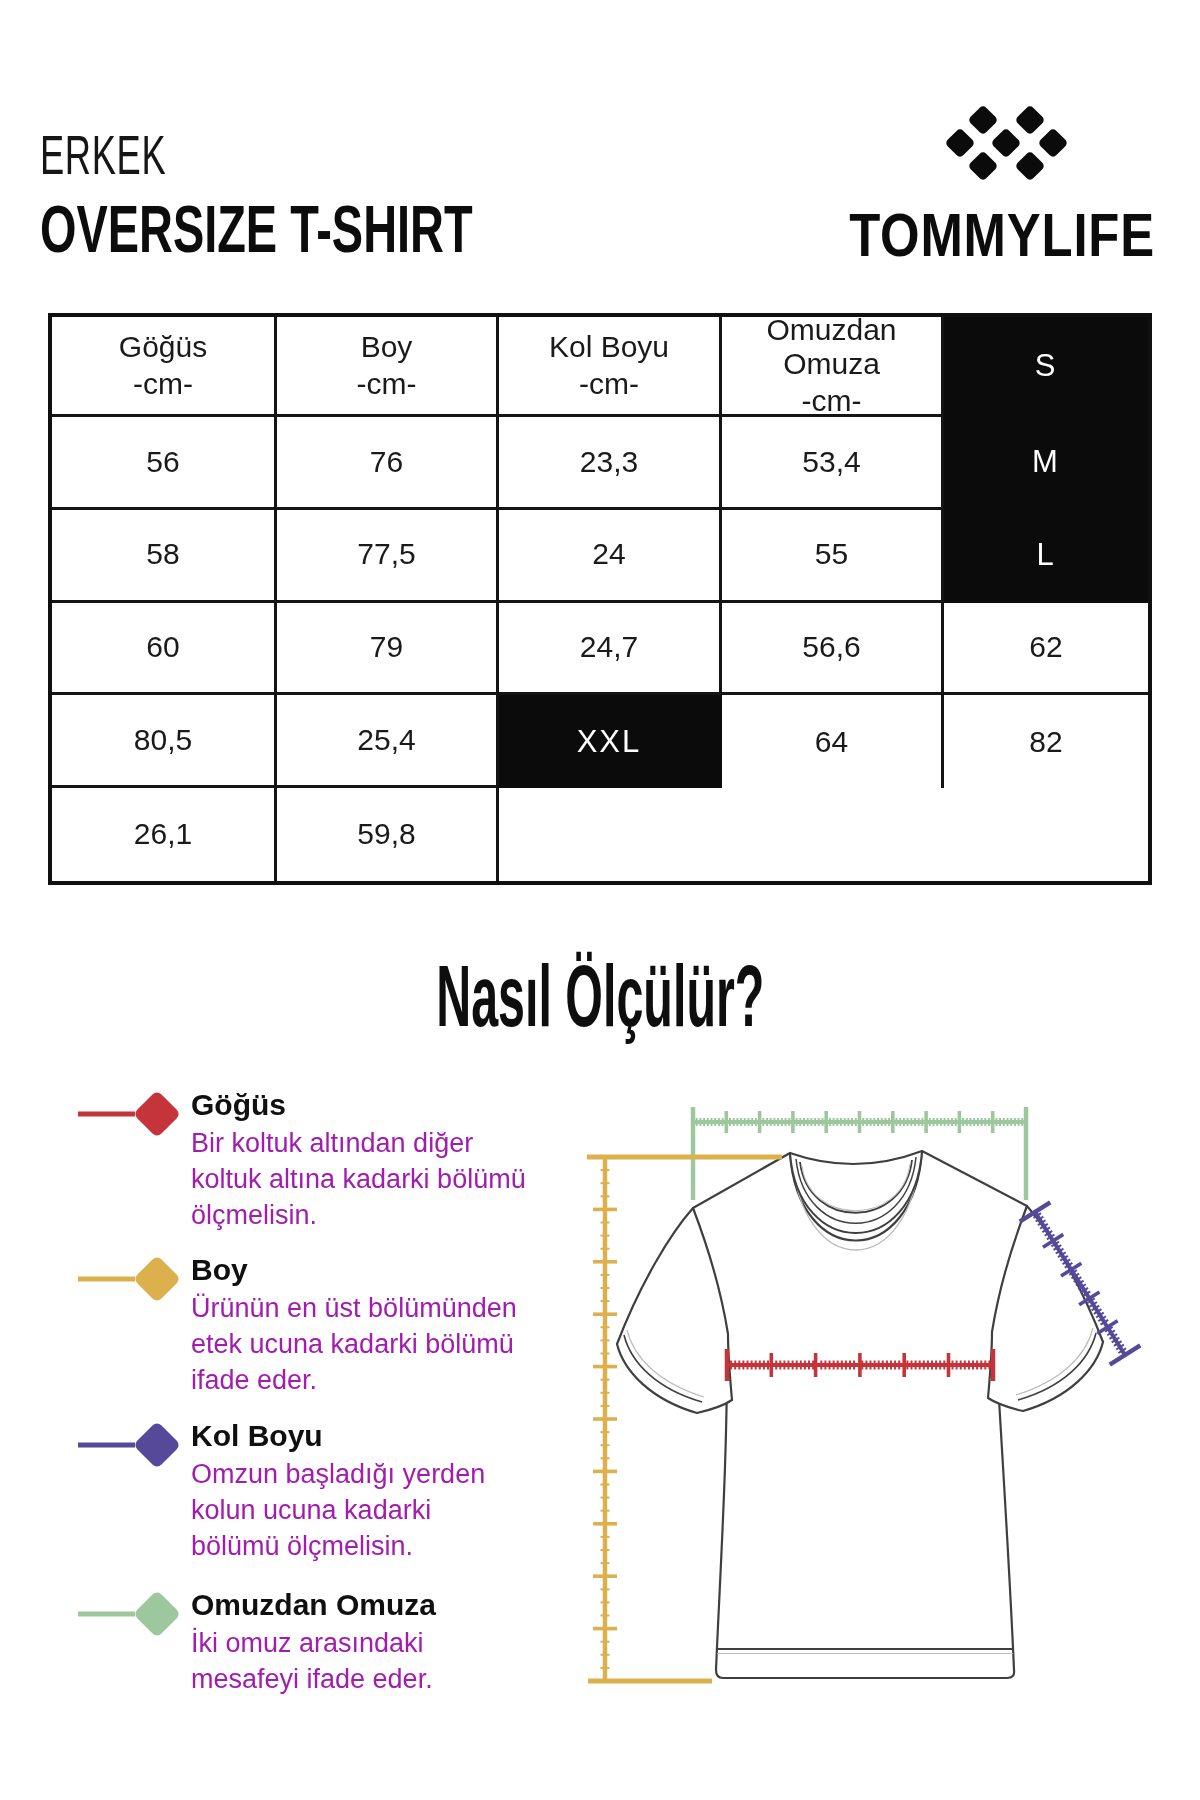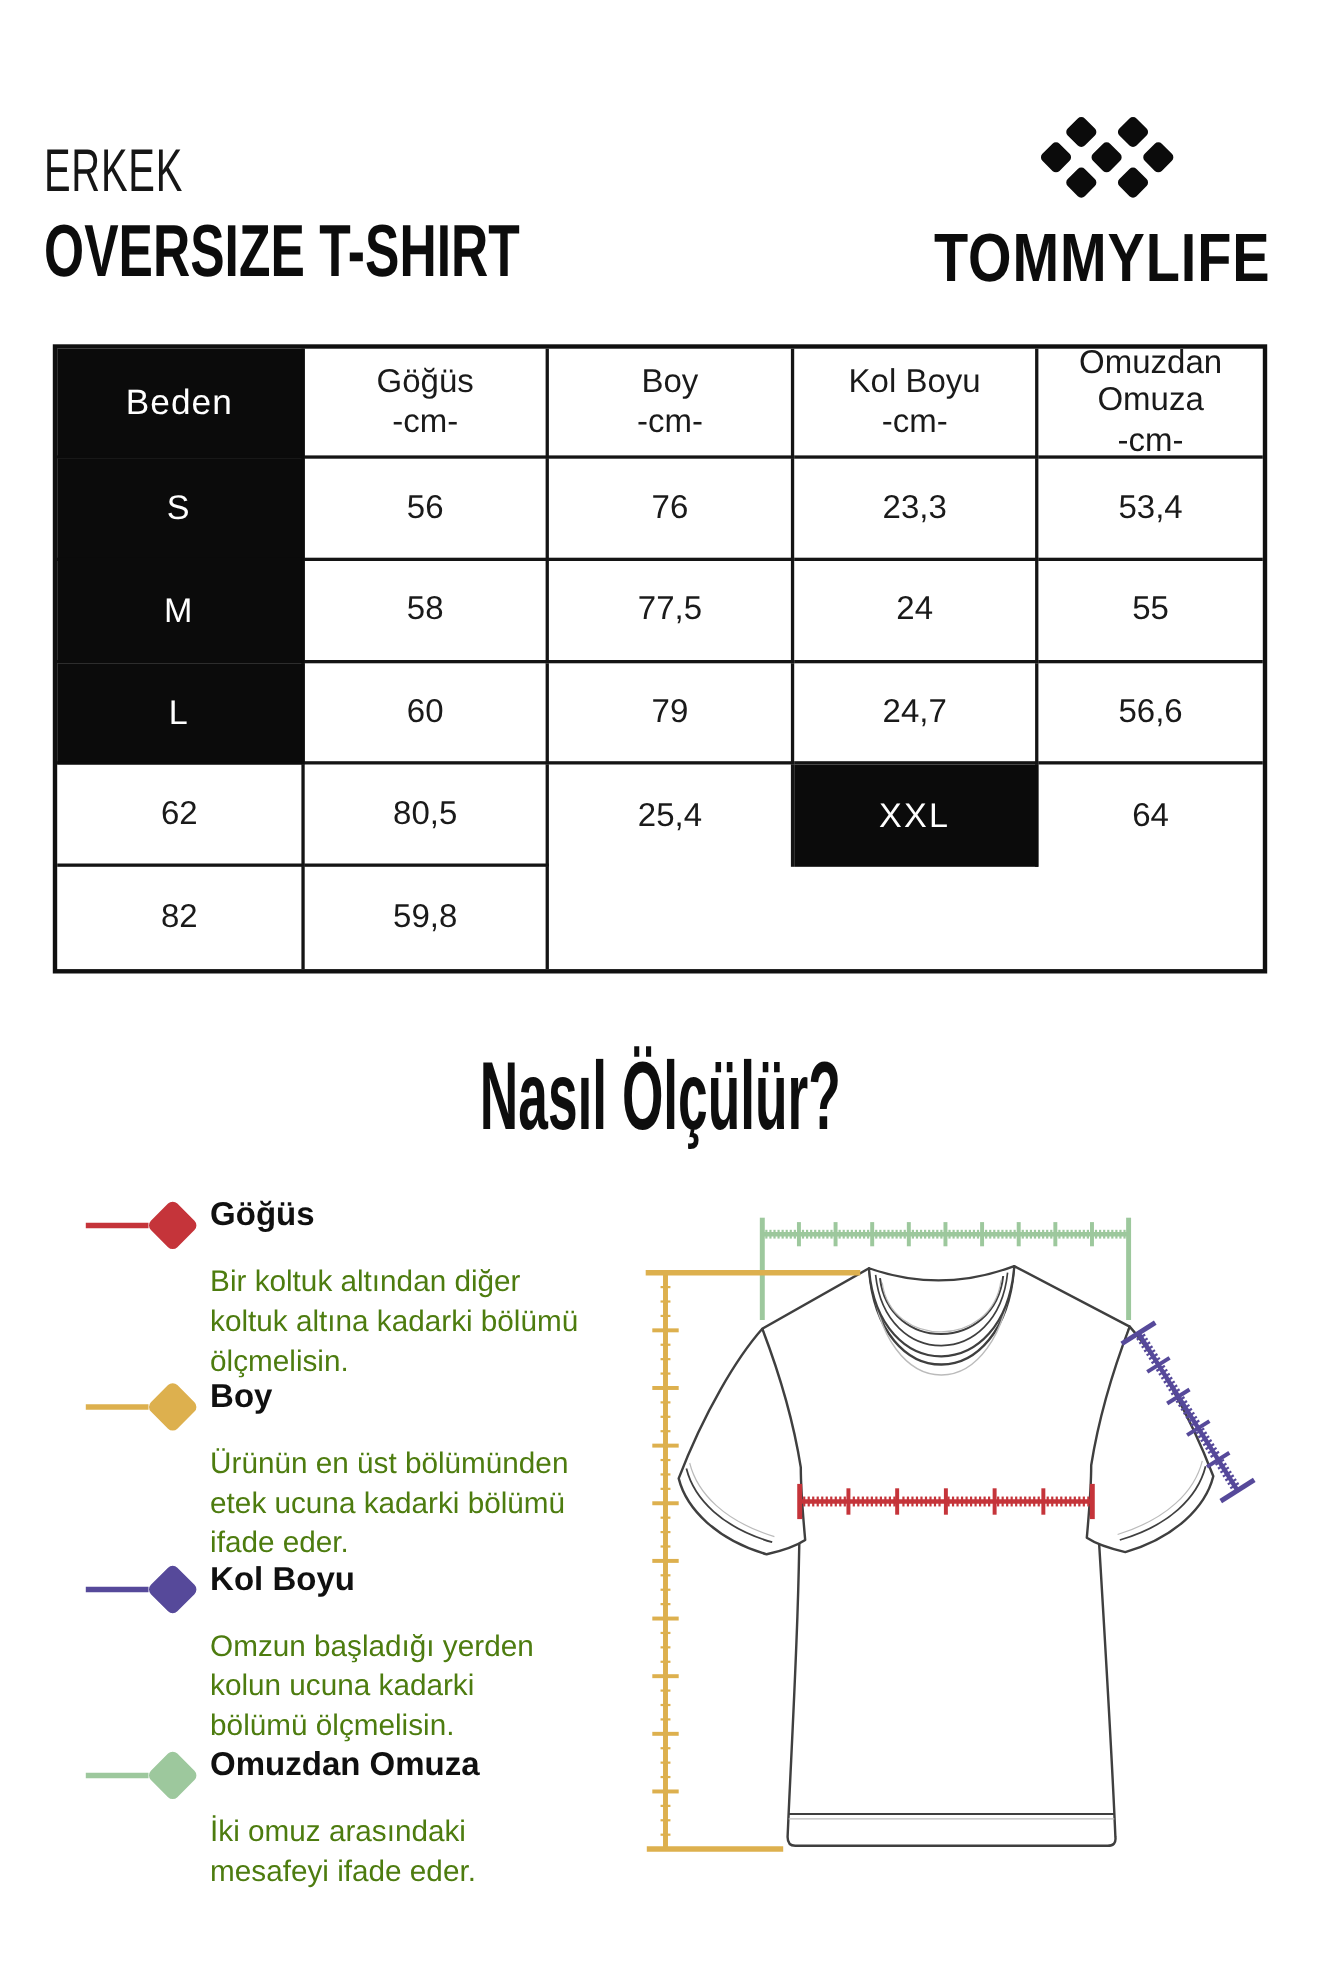--- a/index.html
+++ b/index.html
@@ -34,21 +34,21 @@
   
   .howto-title{position:absolute;left:0;right:0;top:952px;text-align:center;}
   .howto-title span{display:inline-block;font-size:88px;font-weight:700;line-height:1;
         transform:scaleX(.55);transform-origin:center top;color:#0e0e0e;letter-spacing:0;}
 
   .measure-legend{position:absolute;left:75px;top:1088px;width:480px;height:660px;}
   .measure-item{position:absolute;left:0;display:flex;align-items:flex-start;}
   .measure-icon{flex:0 0 auto;}
   .measure-text{margin-left:4px;}
   .measure-title{font-size:30px;font-weight:700;color:#101010;line-height:1.1;}
-  .measure-desc{font-size:27px;line-height:36px;color:#4d7c0f;margin-top:26px;white-space:pre-line;}
+  .measure-desc{font-size:27px;line-height:36px;color:#a21caf;margin-top:4px;white-space:pre-line;}
 
   .diagram{position:absolute;left:490px;top:930px;}
 </style>
 </head>
 <body>
 
 <div class="page">
 
   <div class="brand-left">
     <div class="brand-category">ERKEK</div>
@@ -62,21 +62,20 @@
       <rect x="11" y="34" width="22" height="22" rx="4.5" transform="rotate(45 22 45)"></rect>
       <rect x="57" y="34" width="22" height="22" rx="4.5" transform="rotate(45 68 45)"></rect>
       <rect x="104" y="34" width="22" height="22" rx="4.5" transform="rotate(45 115 45)"></rect>
       <rect x="34" y="57" width="22" height="22" rx="4.5" transform="rotate(45 45 68)"></rect>
       <rect x="81" y="57" width="22" height="22" rx="4.5" transform="rotate(45 92 68)"></rect>
     </g>
   </svg>
   <div class="brand-right-text">TOMMYLIFE</div>
 
   <div class="size-table">
-      <div class="cell head dark hbeden">Beden</div>
       <div class="cell head"><span>Göğüs</span><span class="unit">-cm-</span></div>
       <div class="cell head"><span>Boy</span><span class="unit">-cm-</span></div>
       <div class="cell head"><span>Kol Boyu</span><span class="unit">-cm-</span></div>
       <div class="cell head"><span>Omuzdan
 Omuza</span><span class="unit">-cm-</span></div>
       <div class="cell size dark">S</div>
       <div class="cell val">56</div>
       <div class="cell val">76</div>
       <div class="cell val">23,3</div>
       <div class="cell val">53,4</div>
@@ -89,20 +88,21 @@
       <div class="cell val">60</div>
       <div class="cell val">79</div>
       <div class="cell val">24,7</div>
       <div class="cell val">56,6</div>
       <div class="cell val">62</div>
       <div class="cell val">80,5</div>
       <div class="cell val">25,4</div>
       <div class="cell size dark">XXL</div>
       <div class="cell val">64</div>
       <div class="cell val">82</div>
+      <div class="cell val">26,1</div>
       <div class="cell val">59,8</div>
     </div>
 
   <div class="howto-title">
     <span>Nasıl Ölçülür?</span>
   </div>
 
   <div class="measure-legend">
       <div class="measure-item" style="top: 0px;">
         <svg width="112" height="52" viewBox="0 0 112 52" class="measure-icon">

